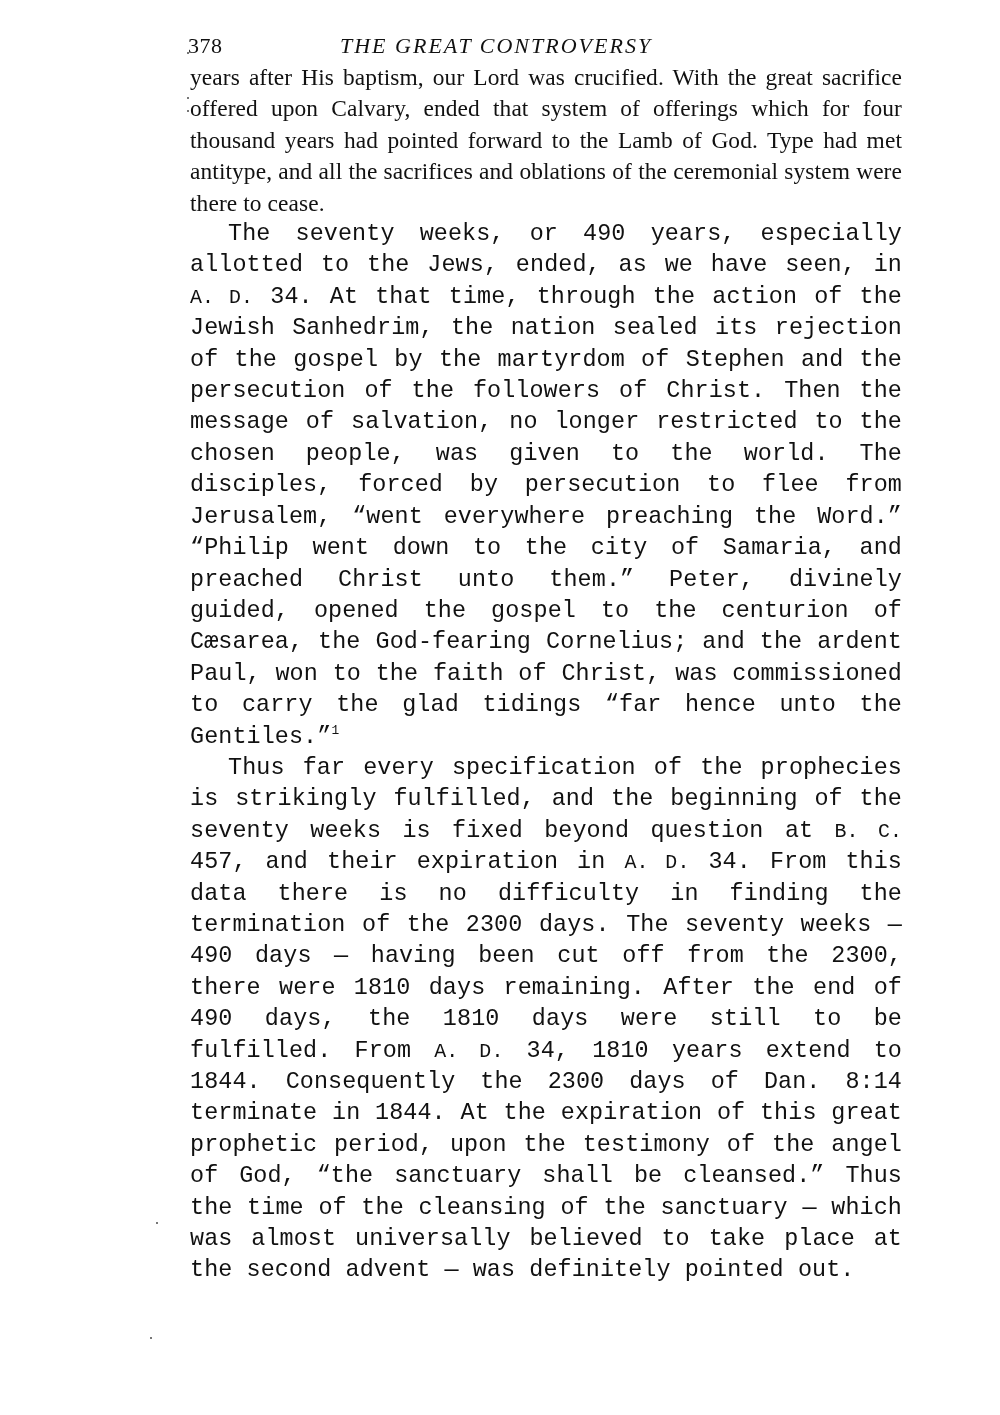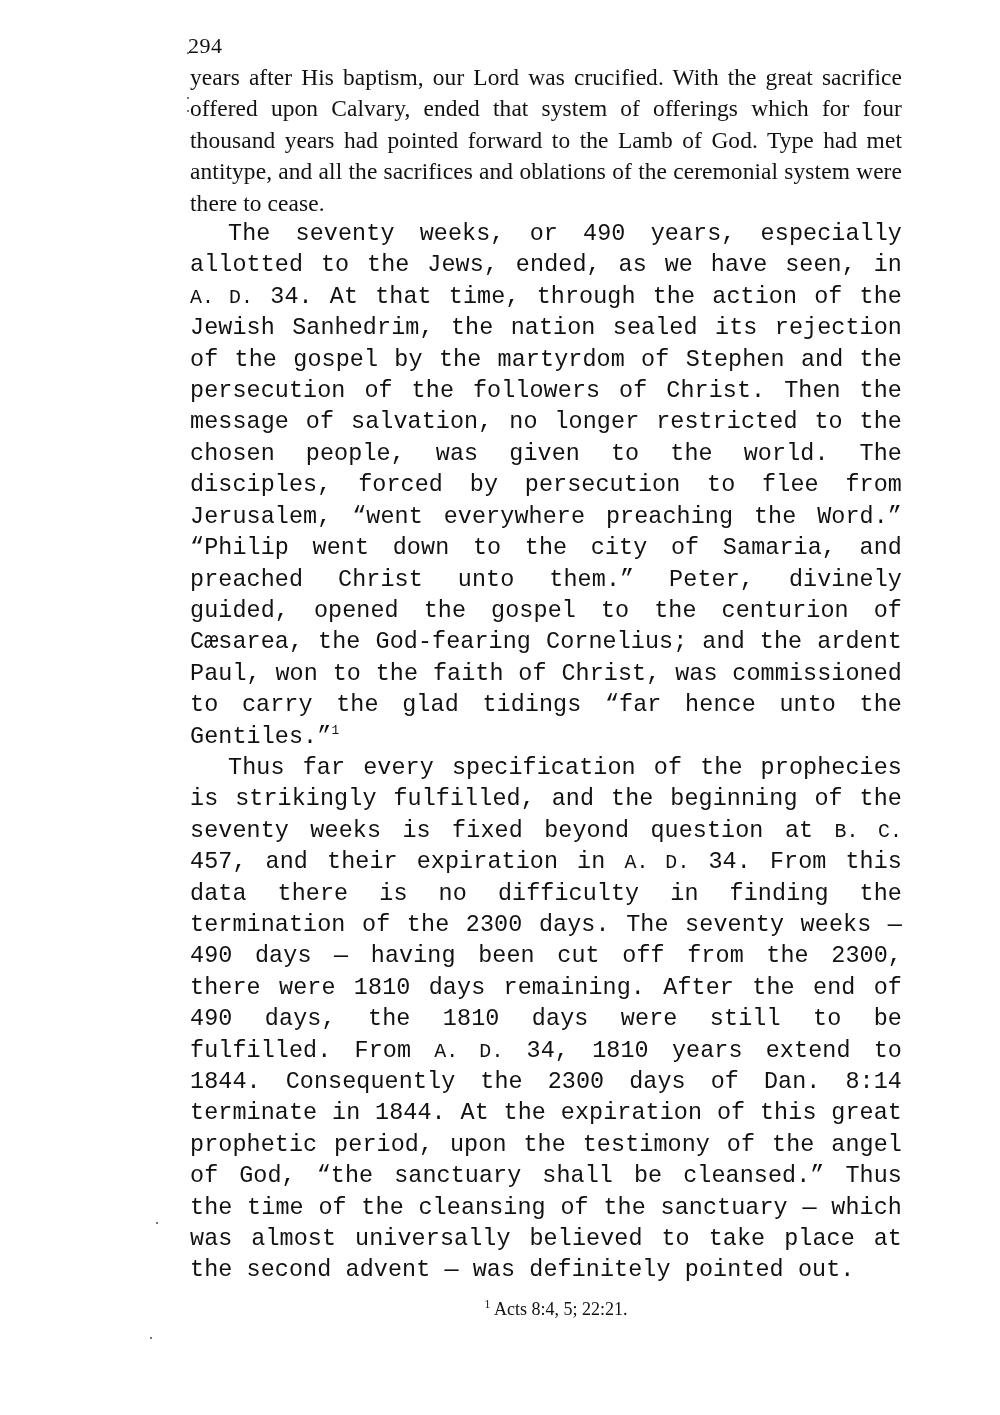--- a/index.html
+++ b/index.html
@@ -83,32 +83,29 @@
       width: 2px;
       height: 2px;
       background: #777;
     }
   </style>
 </head>
 <body>
 
 <div class="page">
   <div class="running-head">
-    <span class="page-number">294</span>
+    <span class="page-number">378</span>
+    <span class="running-title">THE GREAT CONTROVERSY</span>
   </div>
 
   <div class="body-text">
     <p class="para"><span>years after His baptism, our Lord was crucified.  With the great sacrifice offered upon Calvary, ended that system of offerings which for four thousand years had pointed forward to the Lamb of God.  Type had met antitype, and all the sacrifices and oblations of the ceremonial system were there to cease.</span></p>
     <p class="para indent"><span>The seventy weeks, or 490 years, especially allotted to the Jews, ended, as we have seen, in </span><span class="smallcaps">A. D.</span><span> 34.  At that time, through the action of the Jewish Sanhedrim, the nation sealed its rejection of the gospel by the martyrdom of Stephen and the persecution of the followers of Christ.  Then the message of salvation, no longer restricted to the chosen people, was given to the world.  The disciples, forced by persecution to flee from Jerusalem, “went everywhere preaching the Word.”  “Philip went down to the city of Samaria, and preached Christ unto them.”  Peter, divinely guided, opened the gospel to the centurion of Cæsarea, the God-fearing Cornelius; and the ardent Paul, won to the faith of Christ, was commissioned to carry the glad tidings “far hence unto the Gentiles.”</span><sup class="fnref">1</sup></p>
     <p class="para indent"><span>Thus far every specification of the prophecies is strikingly fulfilled, and the beginning of the seventy weeks is fixed beyond question at </span><span class="smallcaps">B. C.</span><span> 457, and their expiration in </span><span class="smallcaps">A. D.</span><span> 34.  From this data there is no difficulty in finding the termination of the 2300 days.  The seventy weeks — 490 days — having been cut off from the 2300, there were 1810 days remaining.  After the end of 490 days, the 1810 days were still to be fulfilled.  From </span><span class="smallcaps">A. D.</span><span> 34, 1810 years extend to 1844.  Consequently the 2300 days of Dan. 8:14 terminate in 1844.  At the expiration of this great prophetic period, upon the testimony of the angel of God, “the sanctuary shall be cleansed.”  Thus the time of the cleansing of the sanctuary — which was almost universally believed to take place at the second advent — was definitely pointed out.</span></p>
   </div>
 
-  <div class="footnote">
-    <sup>1</sup>
-    <span>Acts 8:4, 5;  22:21.</span>
-  </div>
 </div>
 
 <div class="specks" style="left:187px;top:52px;"></div>
 <div class="specks" style="left:187px;top:97px;"></div>
 <div class="specks" style="left:187px;top:110px;"></div>
 <div class="specks" style="left:156px;top:1222px;"></div>
 <div class="specks" style="left:150px;top:1337px;"></div>
 
 </body></html>

